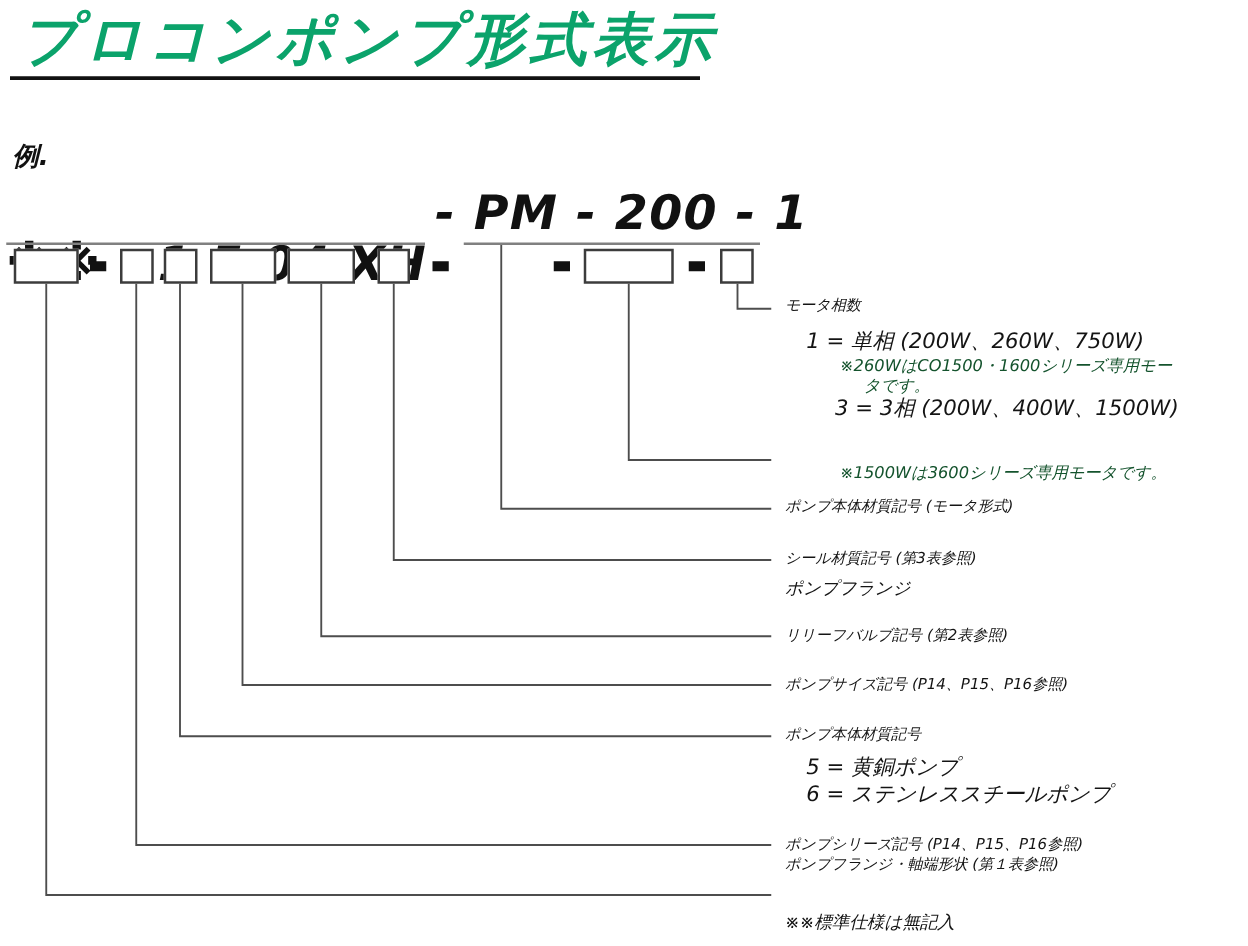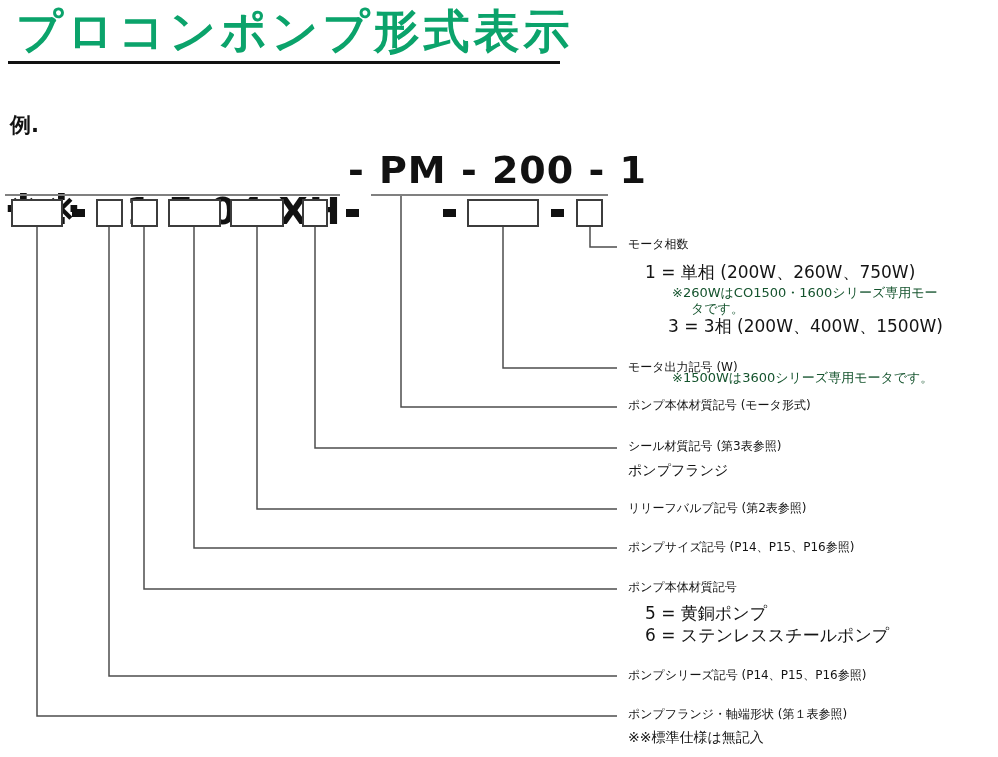--- a/index.html
+++ b/index.html
@@ -4,21 +4,21 @@
 <style>
   html, body { margin: 0; padding: 0; background: #ffffff; }
   body { font-family: "DejaVu Sans", "Liberation Sans", sans-serif; color: #111; }
   .page {
     position: relative;
     width: 998px;
     height: 757px;
     background: #ffffff;
     overflow: hidden;
   }
-  .abs { position: absolute; white-space: nowrap; }
+  .abs { position: absolute; white-space: nowrap; font-style: italic; }
 
   .page-title {
     left: 16px; top: 6px;
     font-size: 46px;
     font-weight: 900;
     letter-spacing: 4px;
     line-height: 1.1;
   }
   .title-rule {
     left: 8px; top: 61px;
@@ -103,31 +103,30 @@
     </g>
   </svg>
 
   <div class="abs callout" style="left:628px; top:237px;">モータ相数</div>
   <div class="abs callout-sub" style="left:645px; top:261px;">1 = 単相 (200W、260W、750W)</div>
   <div class="abs callout-note" style="left:672px; top:284px;">※260WはCO1500・1600シリーズ専用モー</div>
   <div class="abs callout-note" style="left:691px; top:300px;">タです。</div>
   <div class="abs callout-sub" style="left:645px; top:315px;margin-left:23px;">3 = 3相 (200W、400W、1500W)</div>
   <div class="abs callout-note" style="left:672px; top:335px;margin-top:34px;">※1500Wは3600シリーズ専用モータです。</div>
 
-  <div class="abs callout" style="left:628px; top:360px;">モータ出力記号 (W)</div>
   <div class="abs callout" style="left:628px; top:398px;">ポンプ本体材質記号 (モータ形式)</div>
 
   <div class="abs callout" style="left:628px; top:439px;">シール材質記号 (第3表参照)</div>
   <div class="abs callout-note-md" style="left:628px; top:462px;">ポンプフランジ</div>
 
   <div class="abs callout" style="left:628px; top:501px;">リリーフバルブ記号 (第2表参照)</div>
   <div class="abs callout" style="left:628px; top:540px;">ポンプサイズ記号 (P14、P15、P16参照)</div>
 
   <div class="abs callout" style="left:628px; top:580px;">ポンプ本体材質記号</div>
   <div class="abs callout-sub" style="left:645px; top:602px;">5 = 黄銅ポンプ</div>
   <div class="abs callout-sub" style="left:645px; top:624px;">6 = ステンレススチールポンプ</div>
 
   <div class="abs callout" style="left:628px; top:668px;">ポンプシリーズ記号 (P14、P15、P16参照)</div>
 
-  <div class="abs callout" style="left:628px; top:707px;text-align:center;">ポンプフランジ・軸端形状 (第１表参照)</div>
+  <div class="abs callout" style="left:628px; top:684px;text-align:center;">ポンプフランジ・軸端形状 (第１表参照)</div>
   <div class="abs callout-note-md" style="left:628px; top:729px;">※※標準仕様は無記入</div>
 
 </div>
 
 </body></html>

